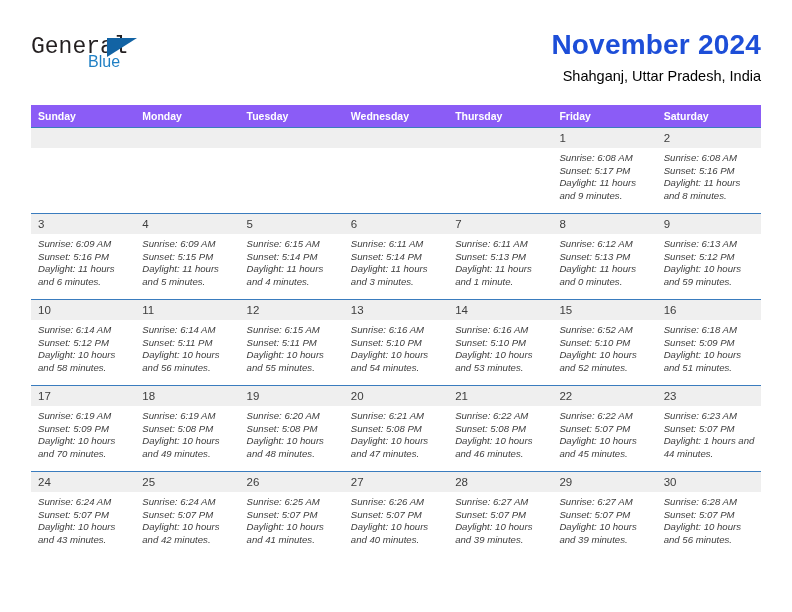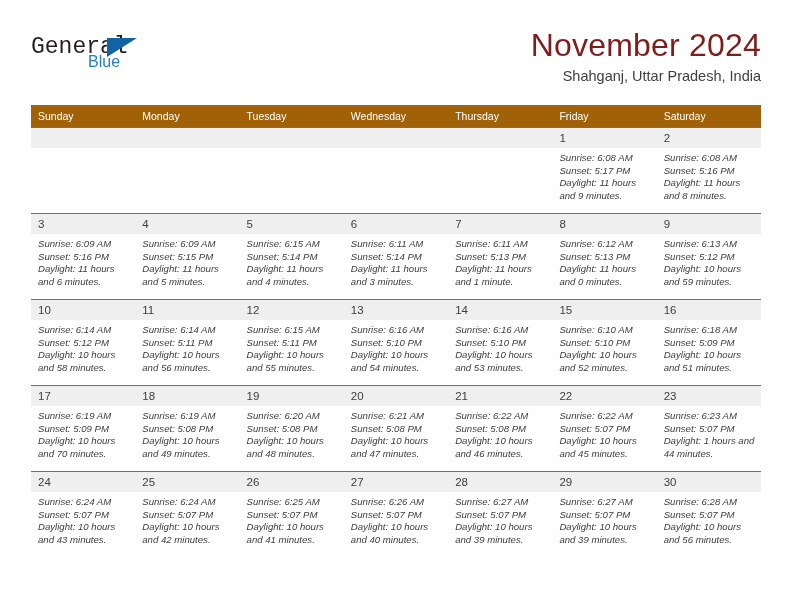--- a/index.html
+++ b/index.html
@@ -64,47 +64,47 @@
     border-bottom: 19px solid transparent;
   }
 
   .title-block {
     position: absolute;
     right: 0;
     top: 0;
     text-align: right;
   }
   .month-title {
-    font-size: 32px;
-    font-weight: normal;
-    color: #7f1d1d;
+    font-size: 28px;
+    font-weight: bold;
+    color: #1d4ed8;
     line-height: 34px;
     letter-spacing: 0.2px;
   }
   .location {
     font-size: 14.5px;
-    color: #404040;
+    color: #000000;
     line-height: 22px;
     margin-top: 3px;
   }
 
   
   .calendar {
     position: absolute;
     left: 31px;
     top: 105px;
     width: 730px;
     border-collapse: collapse;
     table-layout: fixed;
   }
   .calendar th {
-    background: #a16207;
+    background: #8b5cf6;
     color: #ffffff;
     font-size: 10.5px;
-    font-weight: normal;
+    font-weight: bold;
     text-align: left;
     padding: 5px 0 5px 7px;
     height: 11px;
     border: none;
   }
   .calendar td {
     vertical-align: top;
     padding: 0;
     border: none;
     border-top: 1px solid #3a7cbe;
@@ -302,21 +302,21 @@
             <span class="daynum">14</span>
             <div class="details">
               <div>Sunrise: 6:16 AM</div>
               <div>Sunset: 5:10 PM</div>
               <div class="wrap">Daylight: 10 hours and 53 minutes.</div>
             </div>
           </td>
           <td class="">
             <span class="daynum">15</span>
             <div class="details">
-              <div>Sunrise: 6:10 AM</div>
+              <div>Sunrise: 6:52 AM</div>
               <div>Sunset: 5:10 PM</div>
               <div class="wrap">Daylight: 10 hours and 52 minutes.</div>
             </div>
           </td>
           <td class="">
             <span class="daynum">16</span>
             <div class="details">
               <div>Sunrise: 6:18 AM</div>
               <div>Sunset: 5:09 PM</div>
               <div class="wrap">Daylight: 10 hours and 51 minutes.</div>

